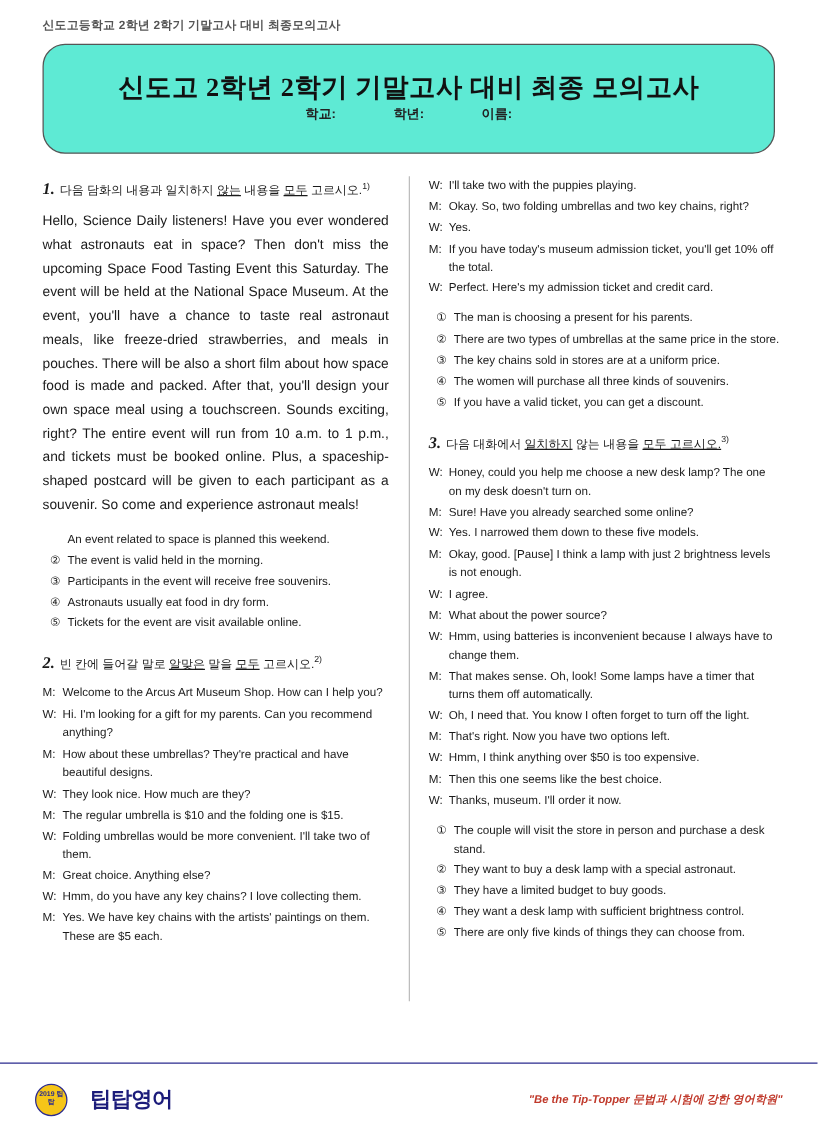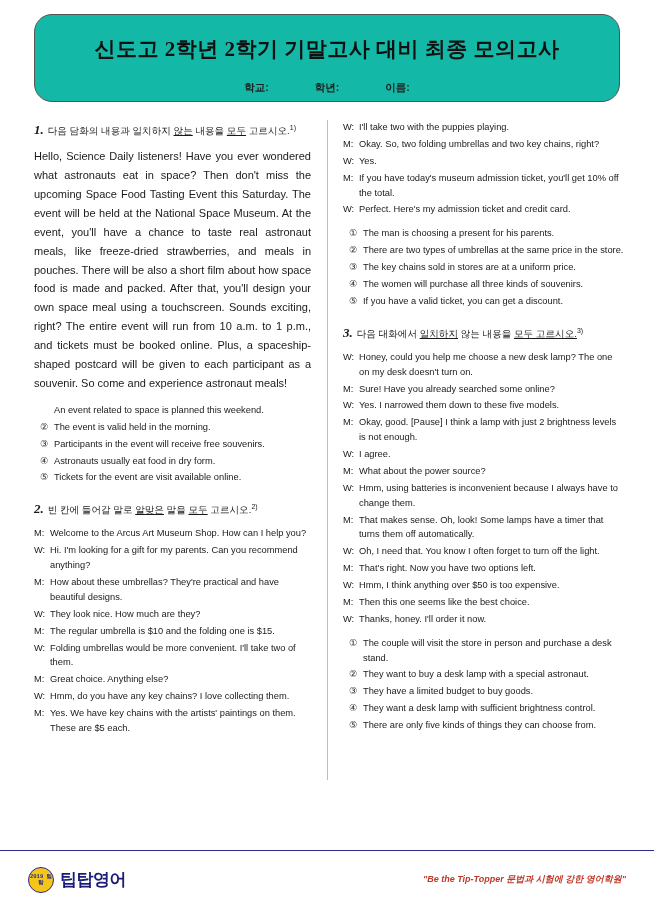--- a/index.html
+++ b/index.html
@@ -24,37 +24,36 @@
     letter-spacing: 0.2px;
     margin: 0 0 8px 16px;
     font-weight: bold;
   }
   .title-box {
     border: 1.2px solid #555;
     border-radius: 18px;
     height: 88px;
     margin: 0 16px 0 16px;
     position: relative;
-    background: #14b8a6;
+    background: #5eead4;
   }
   .title-main {
     text-align: center;
     font-family: "Liberation Serif", serif;
     font-size: 21px;
     font-weight: bold;
     letter-spacing: 0.5px;
     padding-top: 20px;
     color: #111;
   }
   .title-fields {
     display: flex;
     justify-content: center;
     gap: 46px;
     font-size: 10.5px;
-    margin-top: 18px;
     color: #222;
   }
   .title-fields span { font-weight: bold; }
 
   .columns {
     display: flex;
     margin-top: 18px;
     height: 660px;
     position: relative;
   }
@@ -125,22 +124,21 @@
     height: 58px;
     border-top: 1.4px solid #2b2b8f;
     display: flex;
     align-items: center;
     justify-content: space-between;
     padding: 0 28px;
   }
   .logo {
     display: flex;
     align-items: center;
-    gap: 6px;
-    font-family: Liberation Mono, monospace;
+    gap: 18px;
   }
   .logo-seal {
     width: 26px; height: 26px;
     border-radius: 50%;
     background: #f5c518;
     border: 1.5px solid #2b2b8f;
     display: flex; align-items: center; justify-content: center;
     font-size: 5.5px;
     color: #2b2b8f;
     font-weight: bold;
@@ -158,20 +156,21 @@
     color: #c0392b;
     font-style: italic;
     font-weight: bold;
   }
 </style>
 </head>
 <body>
 
 <div class="page">
 
+  <div class="header-line">신도고등학교 2학년 2학기 기말고사 대비 최종모의고사</div>
 
   <div class="title-box">
     <div class="title-main">신도고 2학년 2학기 기말고사 대비 최종 모의고사</div>
     <div class="title-fields">
       <span>학교:</span>
       <span>학년:</span>
       <span>이름:</span>
     </div>
   </div>
 
@@ -350,21 +349,21 @@
         <div class="dline">
             <span class="spk">W:</span>
             <span class="txt">Hmm, I think anything over $50 is too expensive.</span>
           </div>
         <div class="dline">
             <span class="spk">M:</span>
             <span class="txt">Then this one seems like the best choice.</span>
           </div>
         <div class="dline">
             <span class="spk">W:</span>
-            <span class="txt">Thanks, honey. I'll order it now.</span>
+            <span class="txt">Thanks, museum. I'll order it now.</span>
           </div>
       </div>
 
       <div class="choices">
         <div class="choice">
             <span class="cnum">①</span>
             <span class="ctxt">The couple will visit the store in person and purchase a desk stand.</span>
           </div>
         <div class="choice">
             <span class="cnum">②</span>

